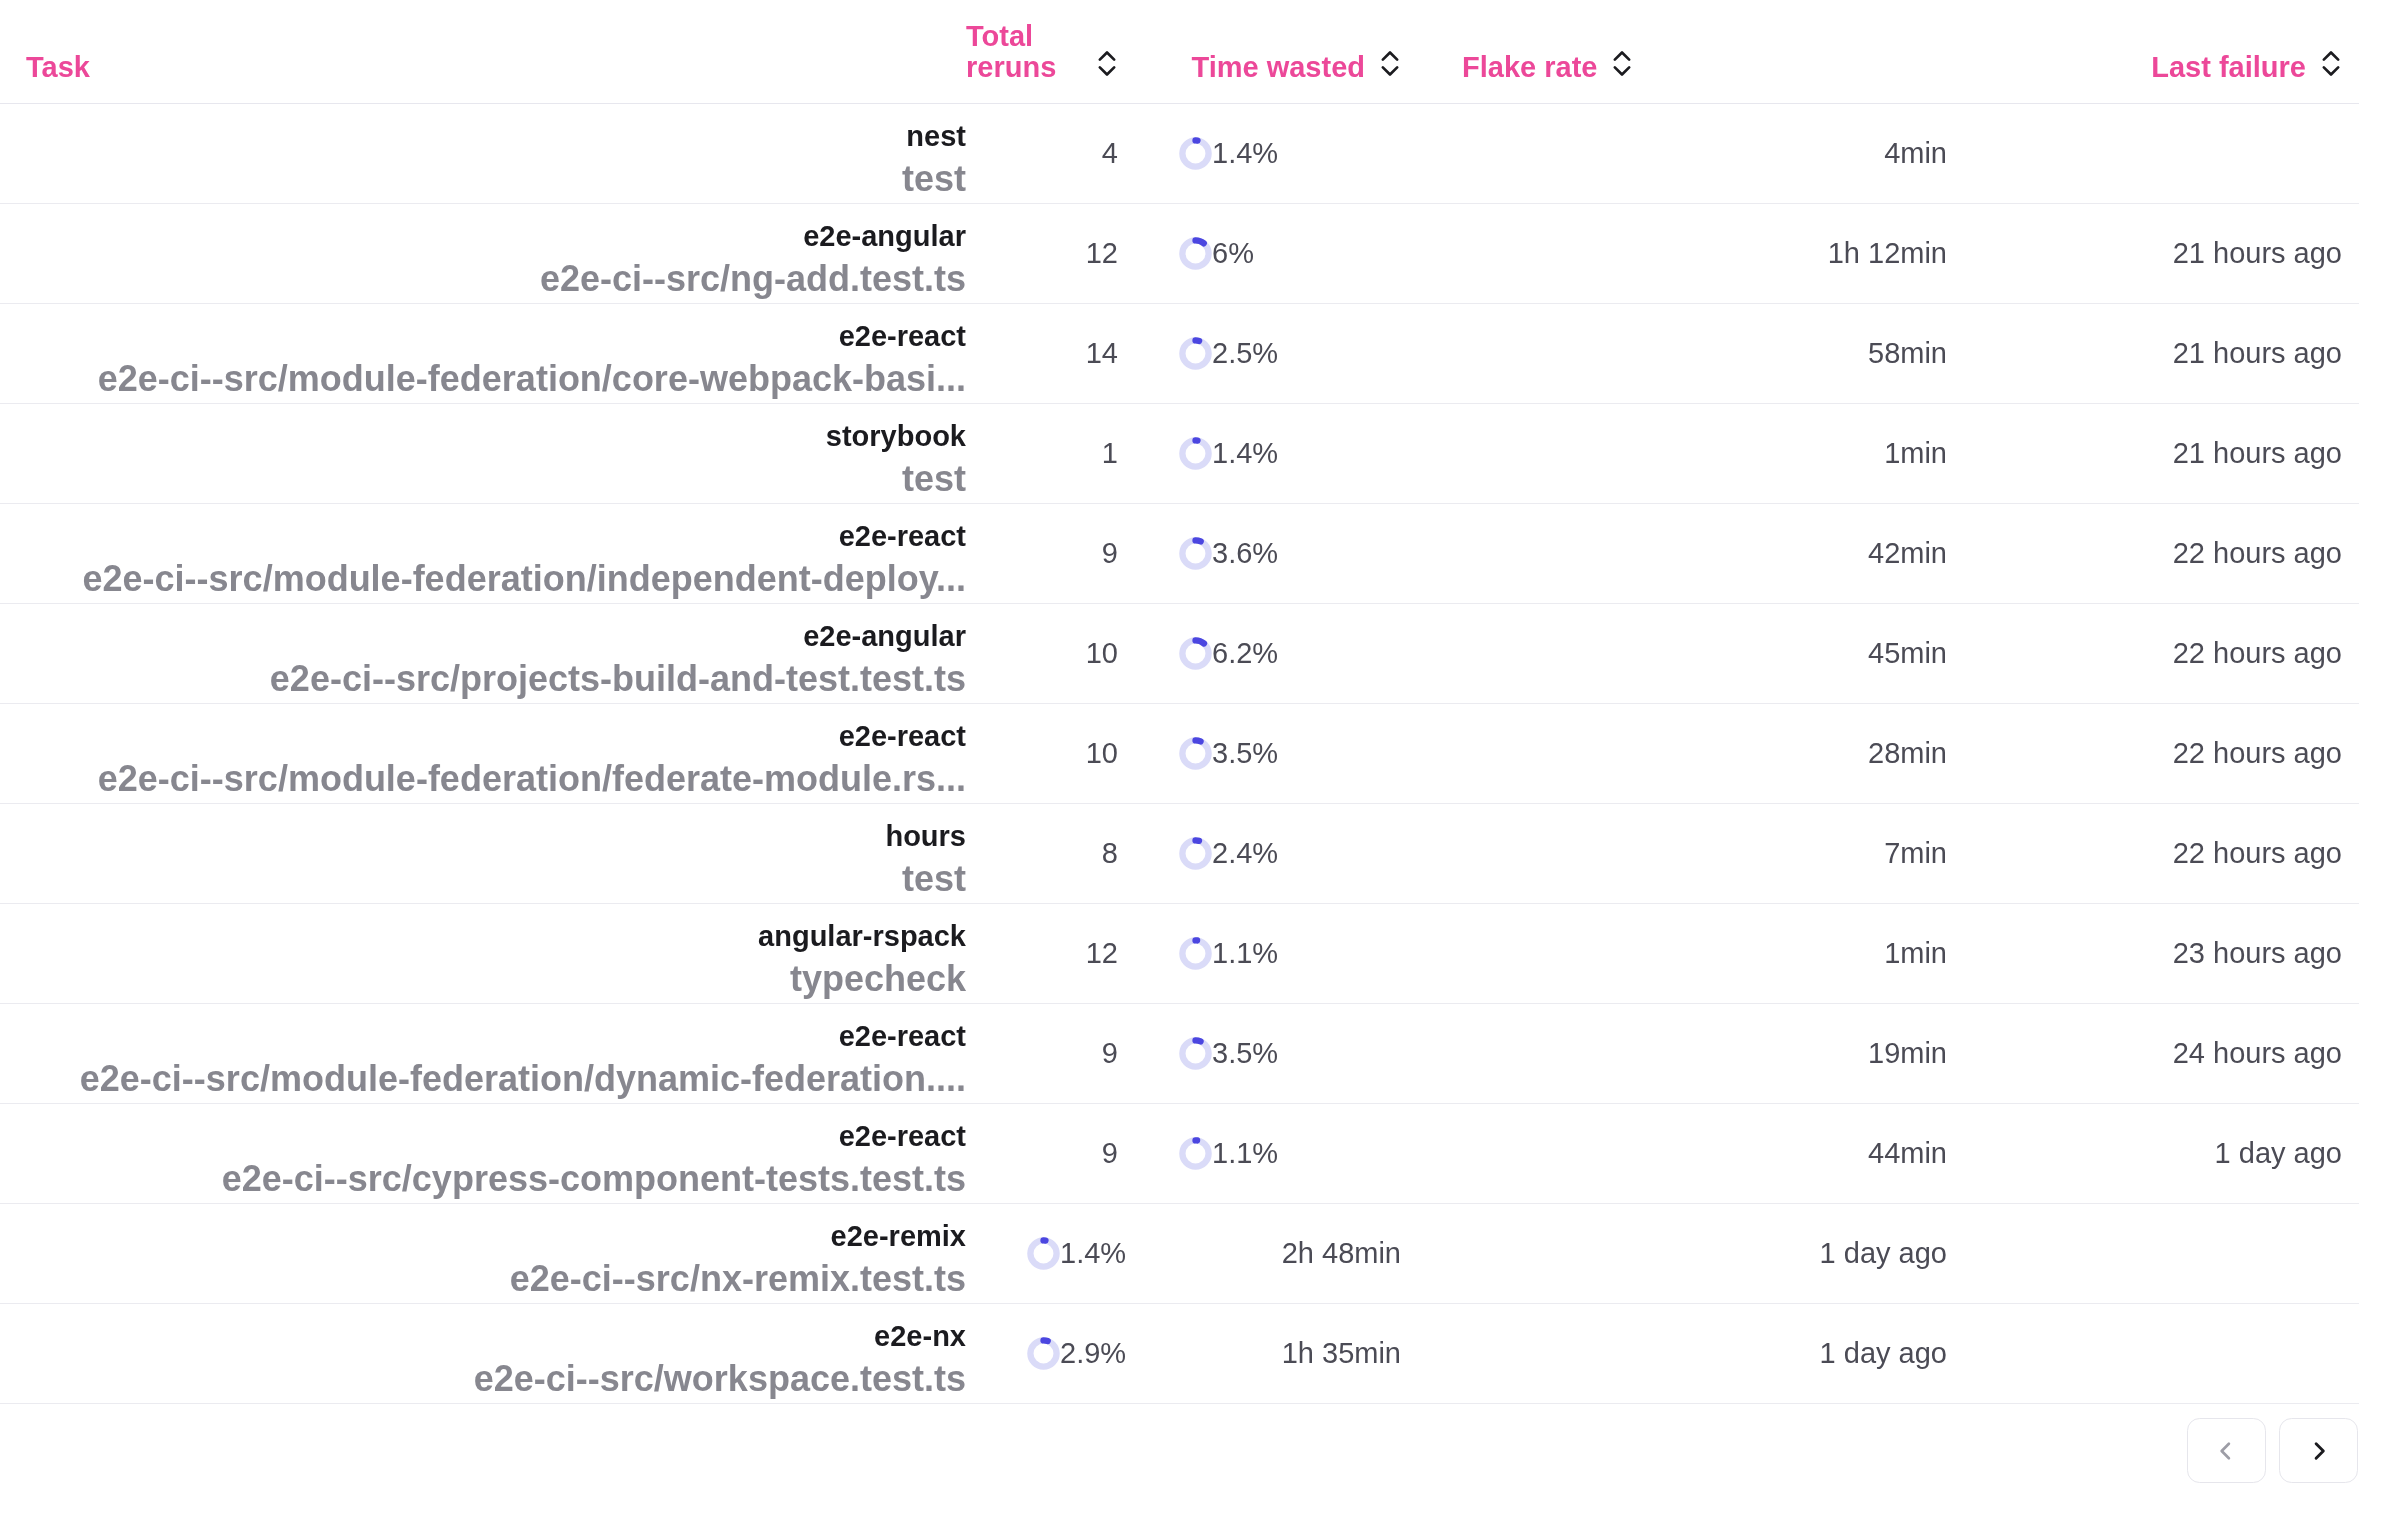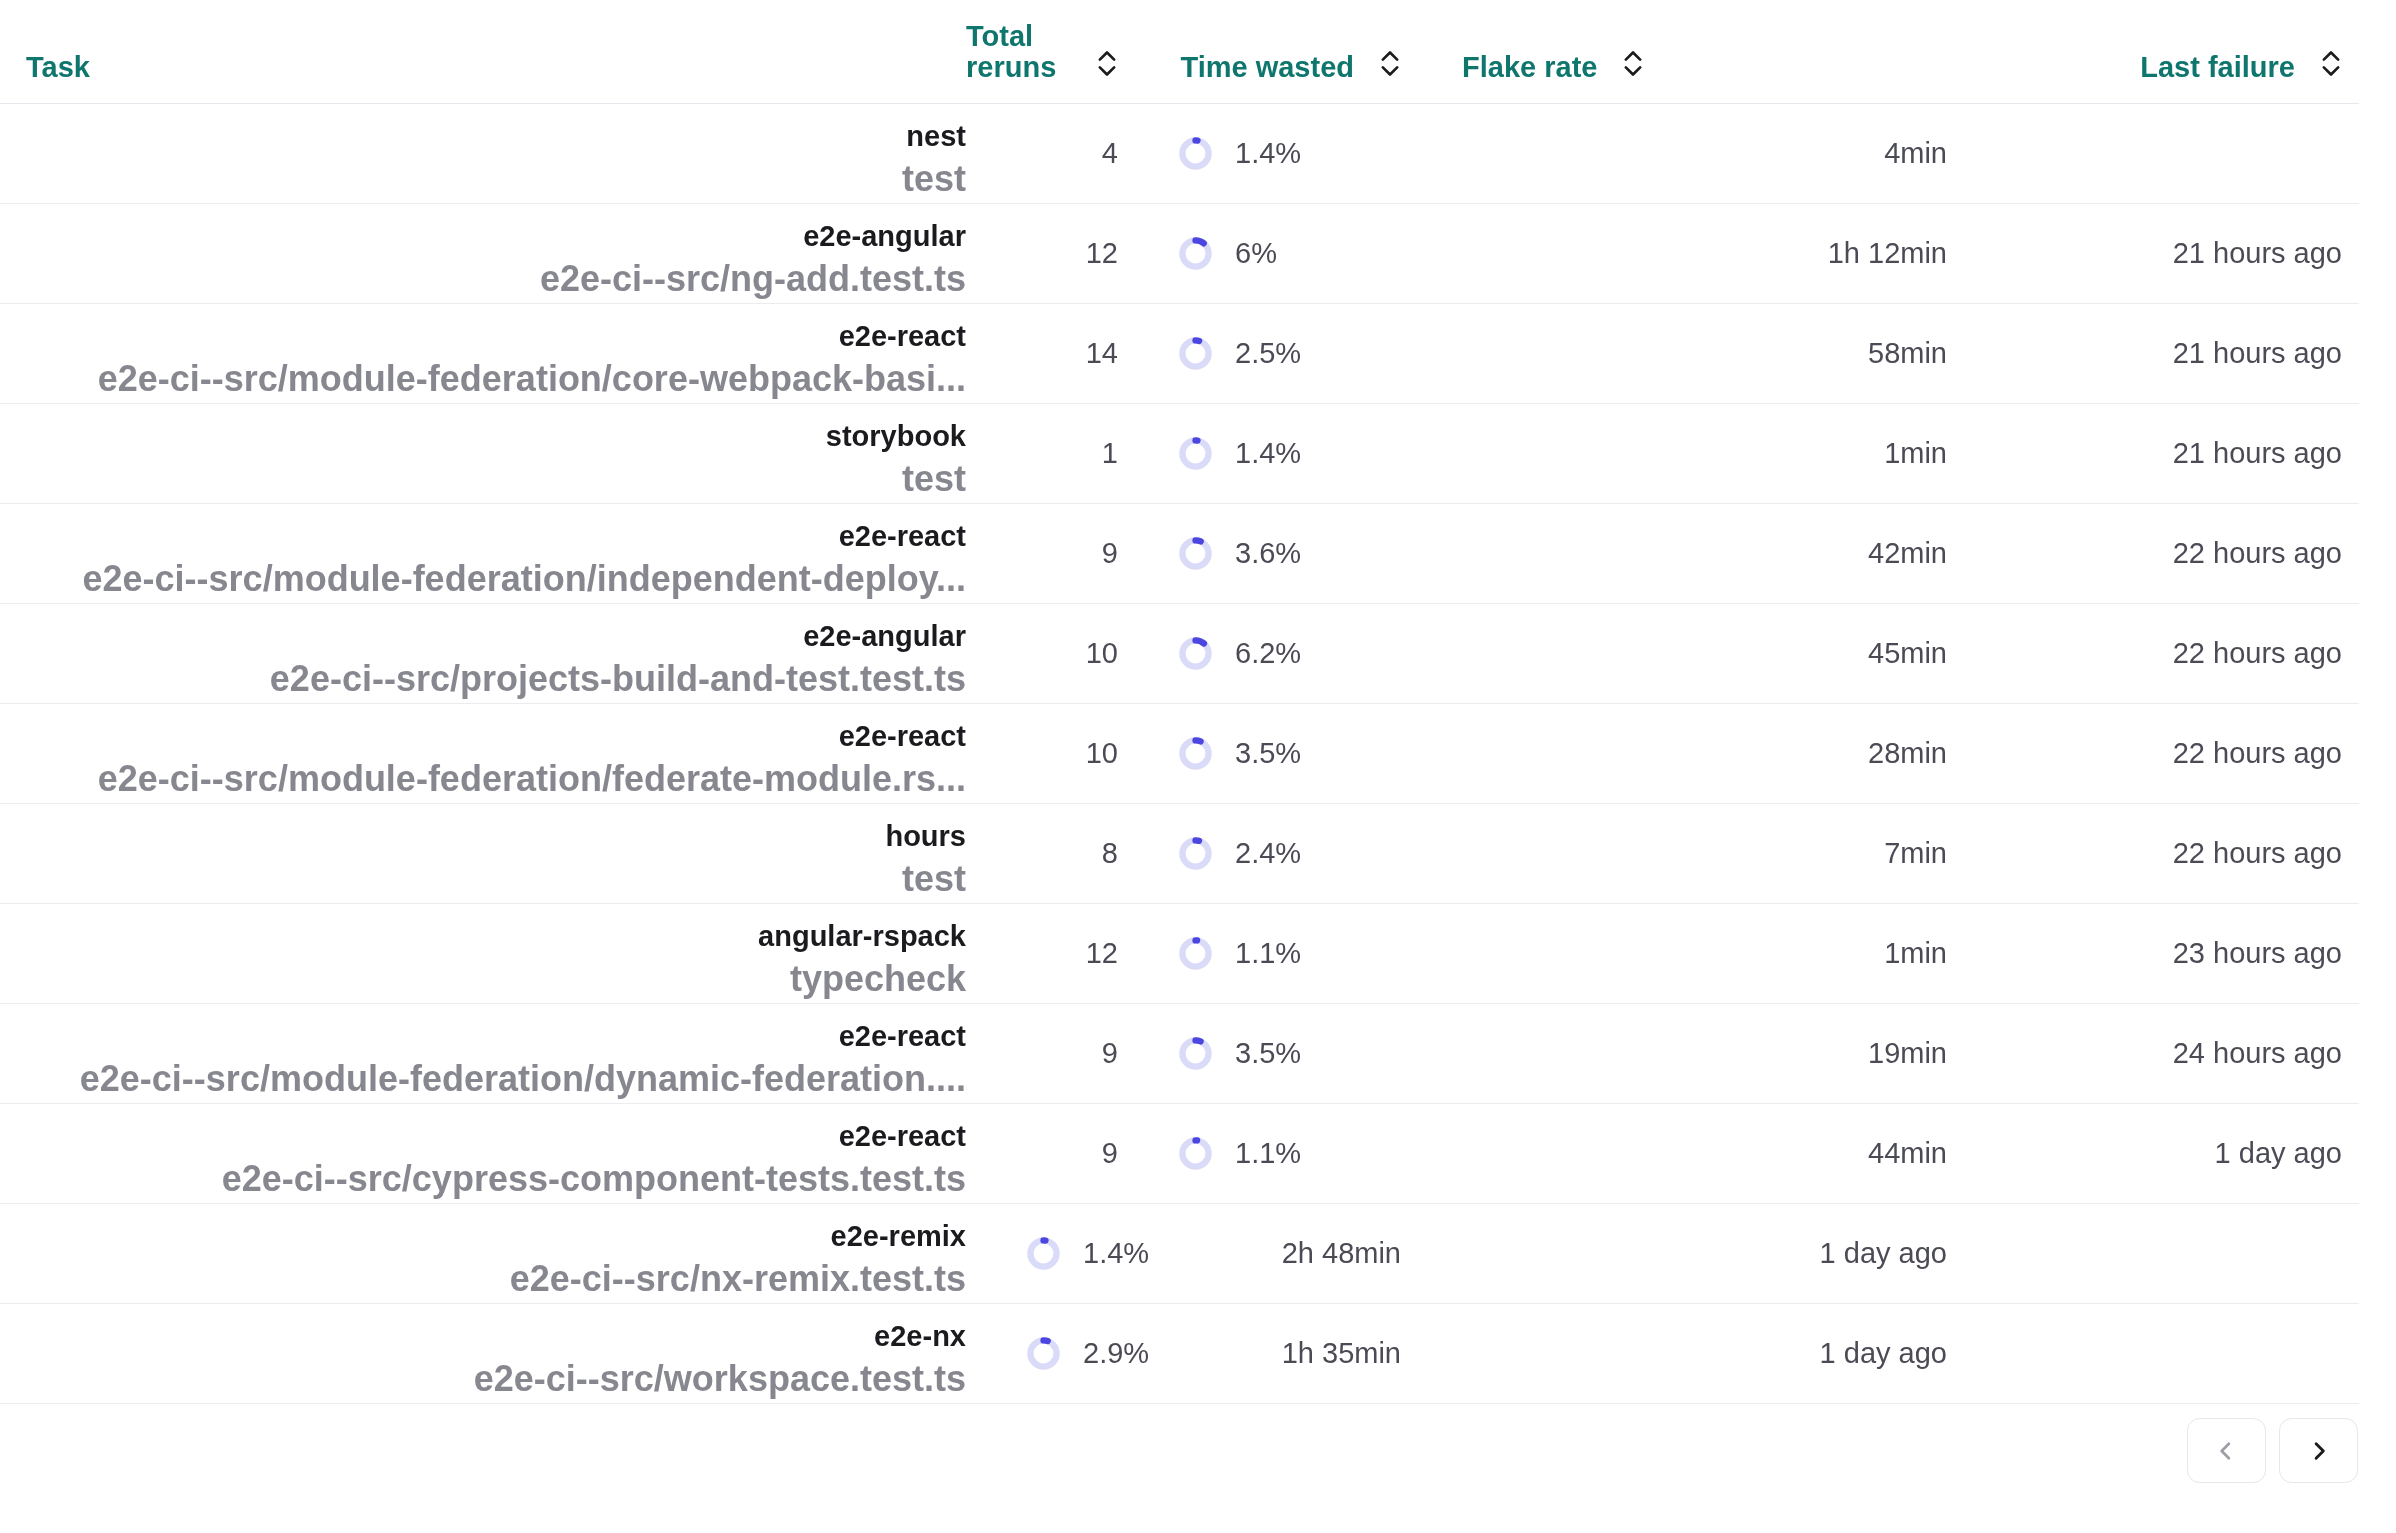--- a/index.html
+++ b/index.html
@@ -13,22 +13,22 @@
     display:grid;
     grid-template-columns:966px 152px 283px 546px 395px;
     padding-right:17.4px;
   }
   
   .thead{
     height:104px;border-bottom:1px solid #e7e7ee;box-sizing:border-box;
   }
   .th{
     display:flex;align-items:flex-end;padding-bottom:20px;box-sizing:border-box;
-    font-size:29px;font-weight:700;color:#0f766e;line-height:31px;
-    gap:25px;cursor:pointer;
+    font-size:29px;font-weight:700;color:#ec4899;line-height:31px;
+    gap:14px;cursor:pointer;
   }
   .th.right{justify-content:flex-end;}
   .th.task{padding-left:26px;}
   .th.flake{padding-left:61px;}
   .sort-icon{flex:0 0 auto;margin-bottom:-1.9px;}
   
   .trow{
     height:100px;border-bottom:1px solid #ebebf0;box-sizing:border-box;
   }
   .cell{display:flex;align-items:center;box-sizing:border-box;}
@@ -39,21 +39,21 @@
   }
   .task-title{
     font-size:29px;line-height:33px;font-weight:600;color:#1b1b1f;
     white-space:nowrap;
   }
   .task-sub{
     font-size:36px;line-height:33px;font-weight:700;color:#87878f;
     margin-top:8.7px;white-space:nowrap;
   }
   .num{font-size:29px;color:#4b4b55;font-weight:400;}
-  .flake-cell{padding-left:61px;gap:23px;}
+  .flake-cell{padding-left:61px;}
   .flake-cell .num{color:#4b4b55;}
   .donut{flex:0 0 auto;display:block;}
   
   .pagination{position:absolute;top:1418px;right:38px;display:flex;gap:13.5px;}
   .page-btn{
     width:79px;height:65px;border:1.4px solid #e6e6ec;border-radius:12.6px;
     background:#ffffff;display:flex;align-items:center;justify-content:center;
     cursor:pointer;padding:0;box-sizing:border-box;
   }
   .page-btn svg{display:block;}

